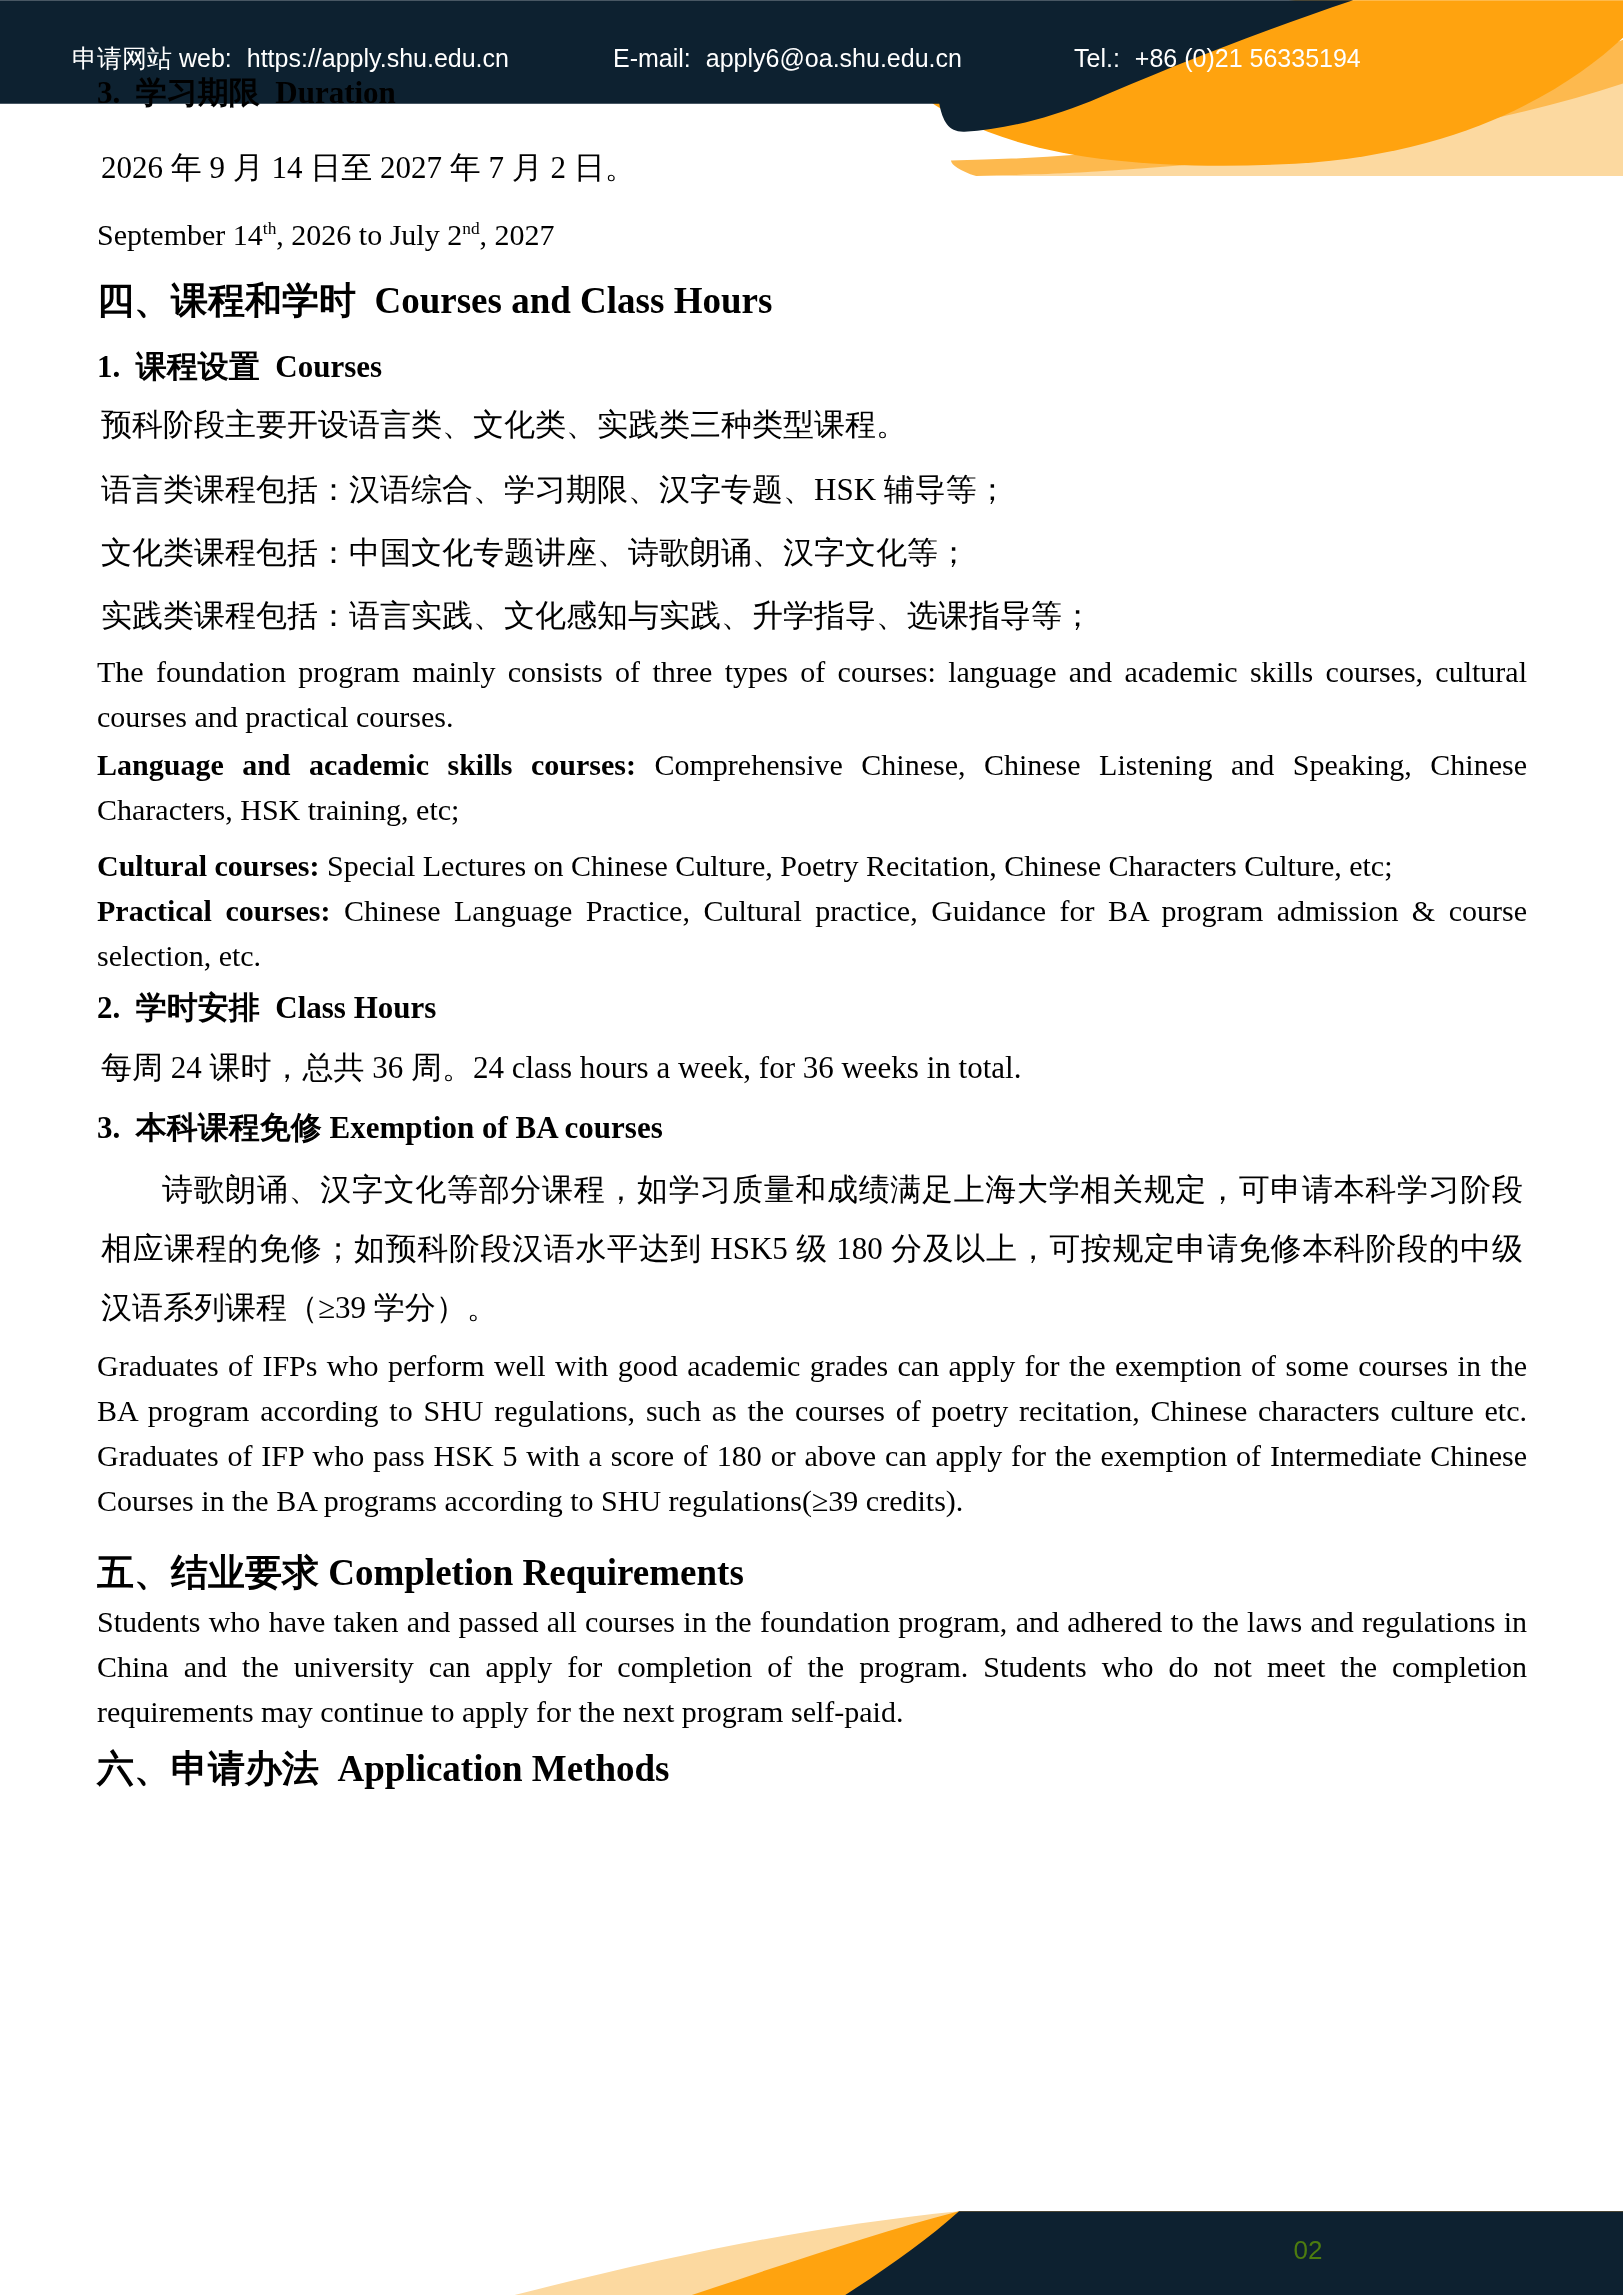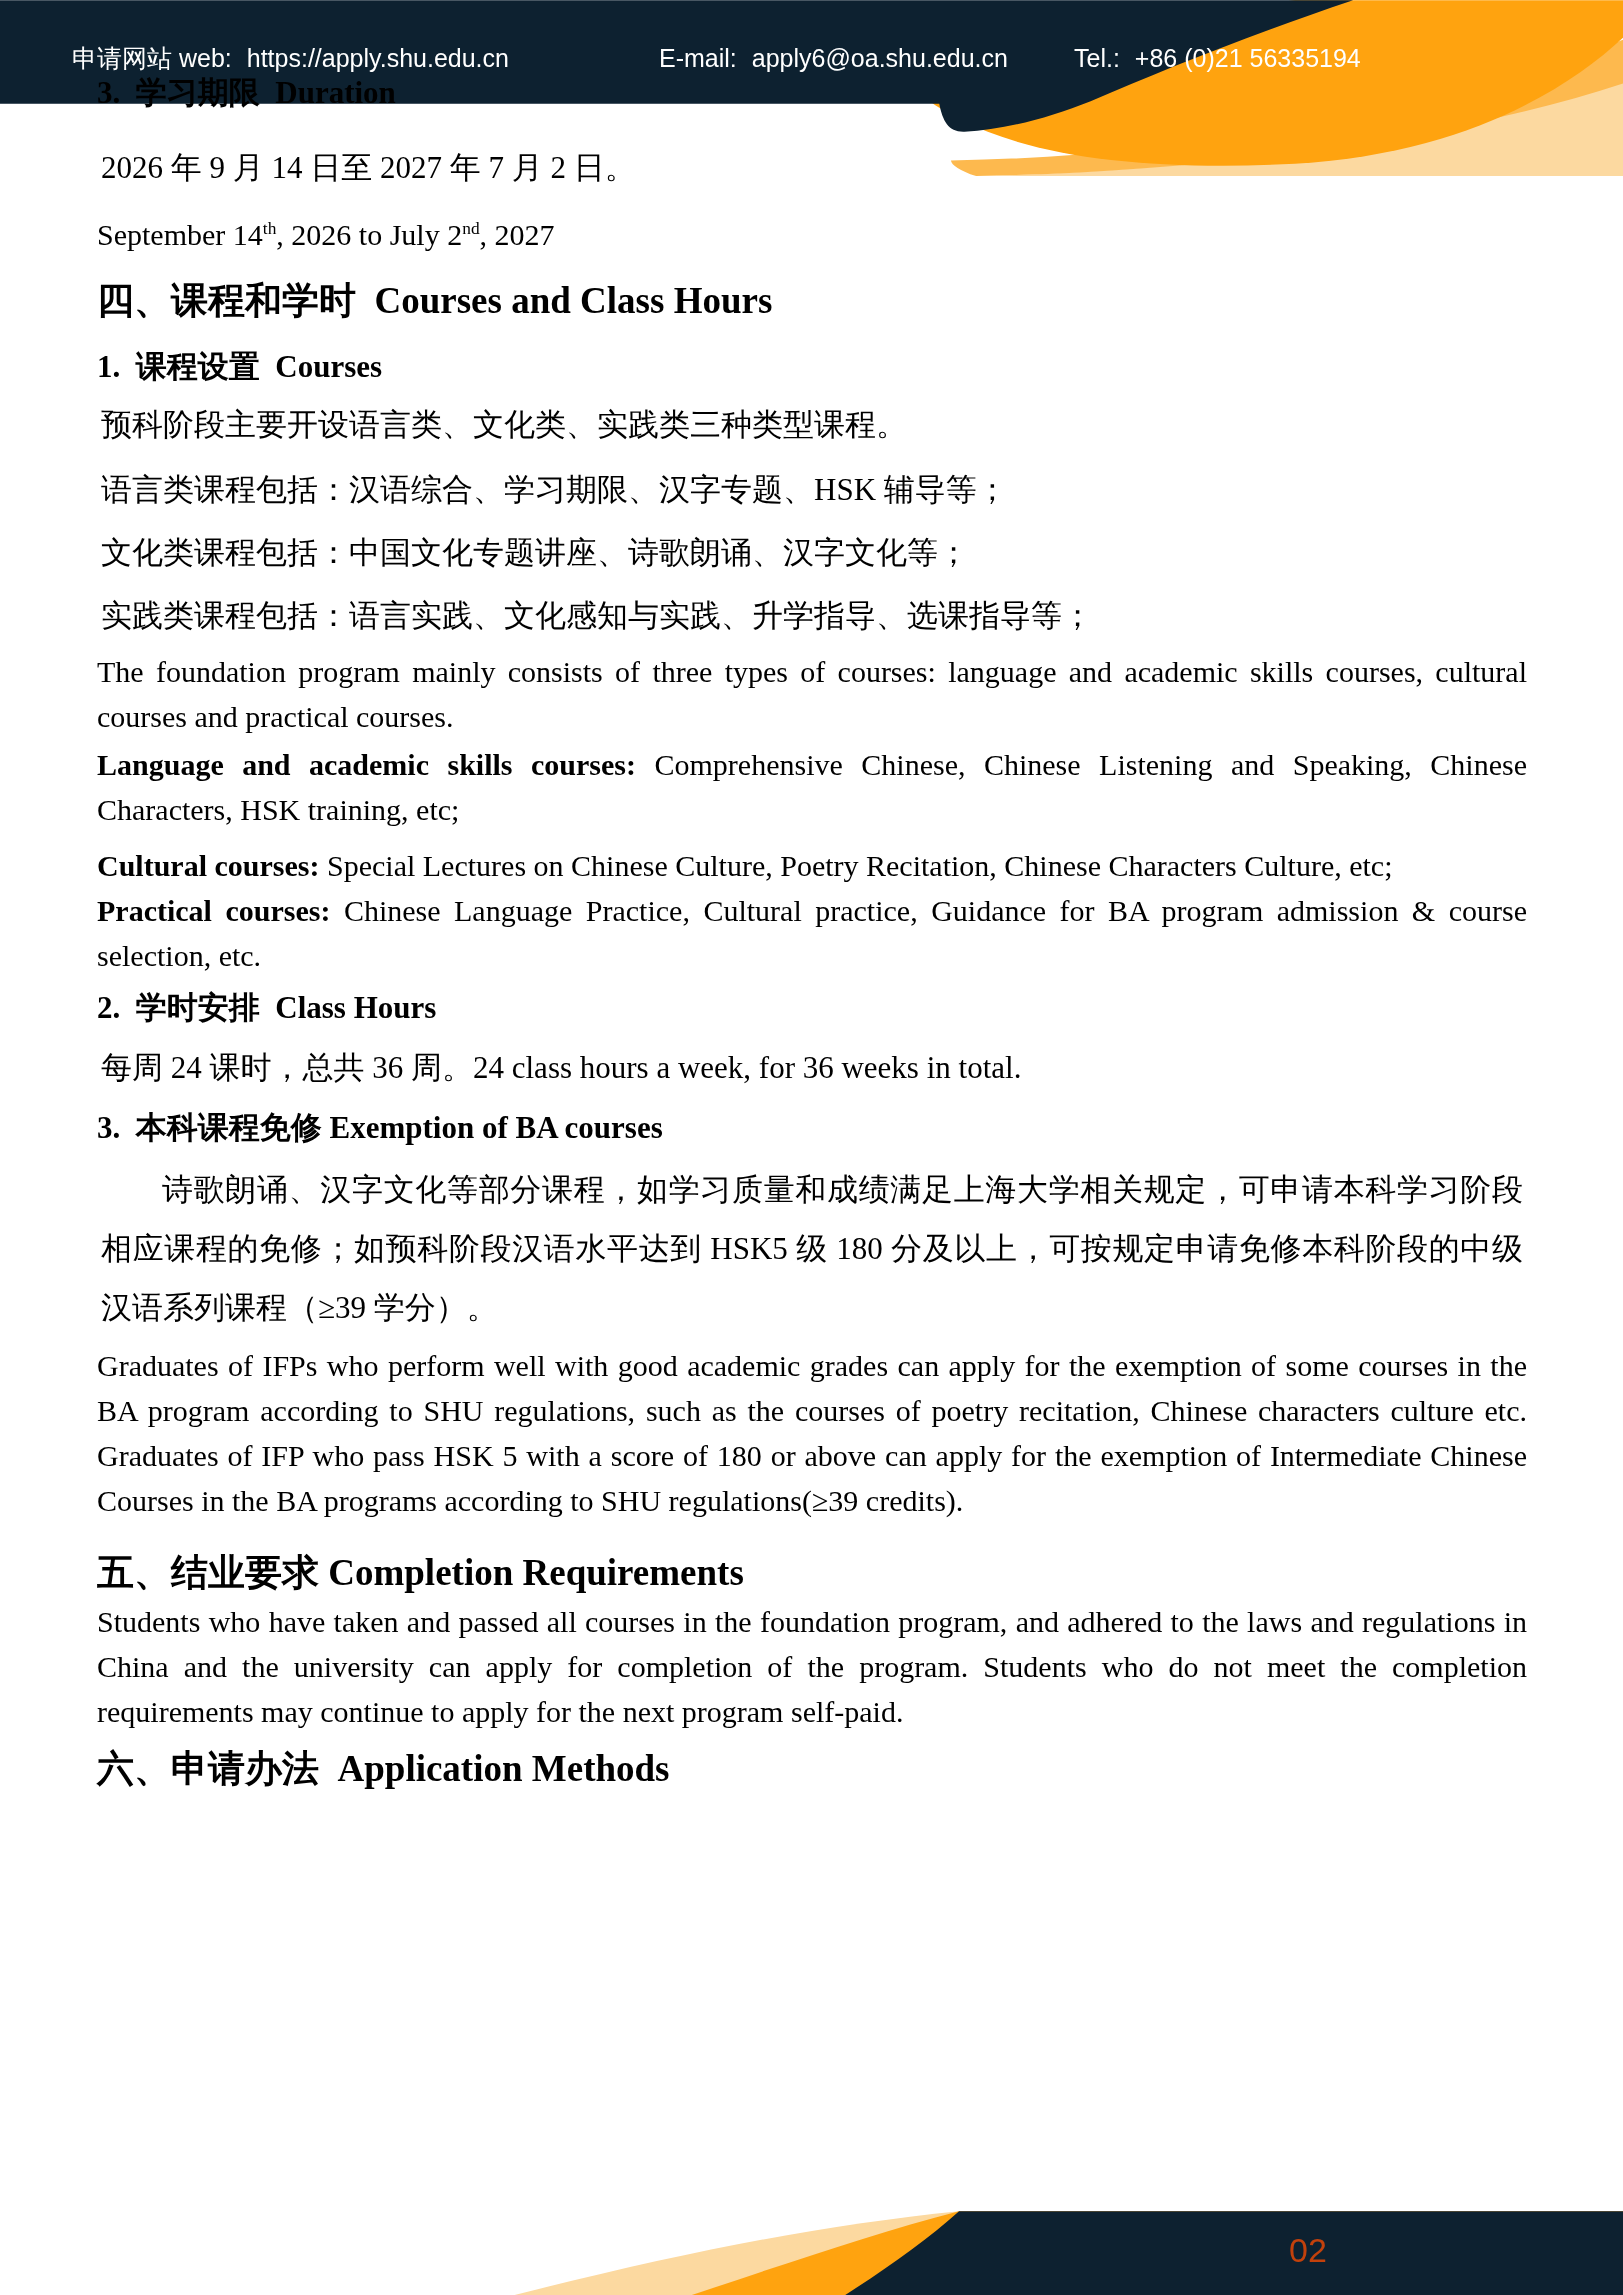--- a/index.html
+++ b/index.html
@@ -41,23 +41,23 @@
   .en{
     font-size:30px;line-height:45px;margin:0;
     text-align:justify;
   }
   .indent{text-indent:61px;}
   sup{font-size:58%;line-height:0;vertical-align:super;}
   
   .footer-art{position:absolute;left:0;bottom:0;width:1623px;height:225px;display:block;}
   .page-num{
     position:absolute;left:1274px;bottom:30px;width:68px;
-    text-align:center;color:#c2410c;
+    text-align:center;color:#4d7c0f;
     font-family:"Liberation Sans","DejaVu Sans",sans-serif;
-    font-size:34px;line-height:29px;z-index:6;margin-top:44px;
+    font-size:26px;line-height:29px;z-index:6;margin-top:44px;
   }
 </style>
 </head>
 <body>
 
 <div class="page">
 
   <svg class="header-art" viewBox="0 0 2381 300" aria-hidden="true">
 
     <path fill="#fcd9a0" d="M1430 258 C1750 252 2120 205 2381 120 L2381 258 Z"></path>
@@ -66,21 +66,21 @@
 
     <path fill="#ffa30f" d="M1340 130 C1450 225 1650 252 1900 240 C2150 225 2300 130 2381 55 L2381 0 L1900 0 L1340 60 Z"></path>
 
     <path fill="#0d2130" d="M0 0 L1985 0 C1830 52 1705 103 1600 148 C1538 173 1472 190 1415 193 C1392 194 1383 178 1378 152 L0 152 Z"></path>
   </svg>
 
   <div class="header-text">
     <div class="hdr-item" style="left:72px">
       <span class="lbl">申请网站 web:</span><span>https://apply.shu.edu.cn</span>
     </div>
-    <div class="hdr-item" style="left:659px">
+    <div class="hdr-item" style="left:613px">
       <span class="lbl">E-mail:</span><span>apply6@oa.shu.edu.cn</span>
     </div>
     <div class="hdr-item" style="left:1074px">
       <span class="lbl">Tel.:</span><span>+86 (0)21 56335194</span>
     </div>
   </div>
 
   <div class="content">
 
     <p class="h3">3.  学习期限  Duration</p>

